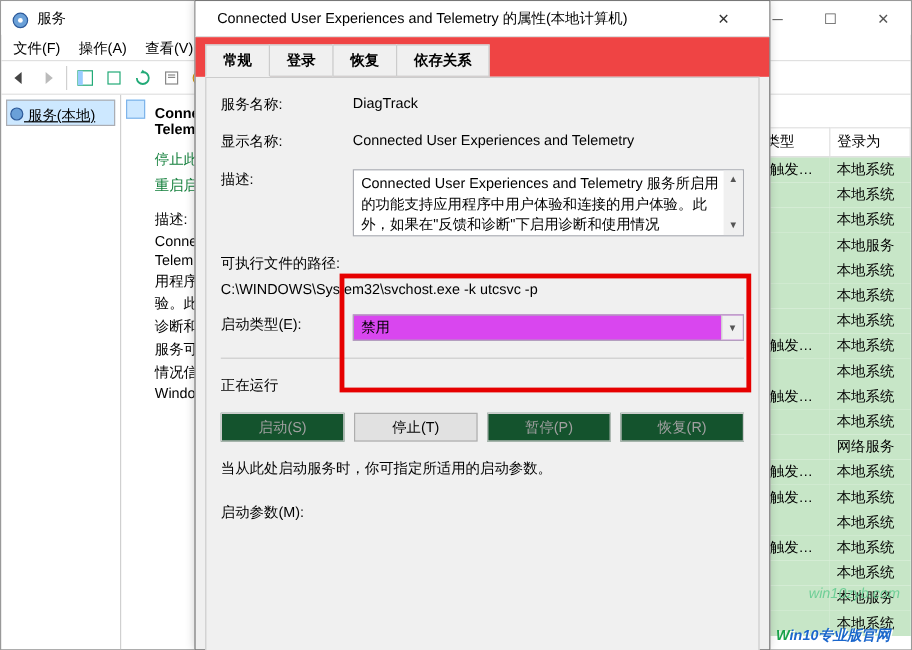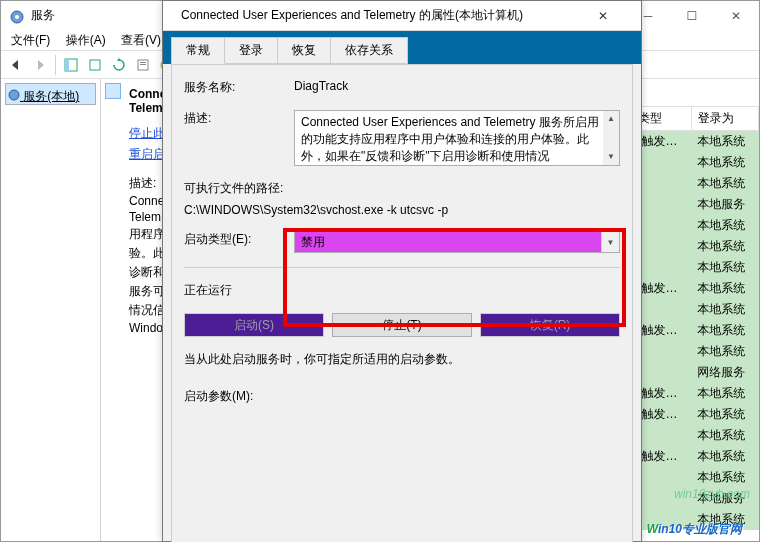--- a/index.html
+++ b/index.html
@@ -14,61 +14,61 @@
 .bg-toolbar { height: 28px; border-bottom: 1px solid #e0e0e0; display: flex; align-items: center; padding: 0 4px; gap: 2px; }
 .tbtn { width: 22px; height: 22px; border: 1px solid transparent; display: flex; align-items: center; justify-content: center; }
 .tsep { width: 1px; height: 20px; background: #d0d0d0; margin: 0 2px; }
 .bg-body { display: flex; height: calc(100% - 78px); }
 .bg-tree { width: 100px; border-right: 1px solid #d0d0d0; padding: 4px; text-decoration: underline; }
 .bg-tree .node { padding: 2px; }
 .bg-tree .sel { background: #cde8ff; }
 .bg-detail { flex: 1; display: flex; }
 .bg-detail-left { width: 60px; padding: 8px 4px; }
 .bg-detail-left .srv-name { font-weight: bold; margin-bottom: 10px; }
-.bg-detail-left .lnk { color: #1d4ed8; text-decoration: underline; display: block; margin-bottom: 4px; }
+.bg-detail-left .lnk { color: #15803d; display: block; margin-bottom: 4px; }
 .bg-detail-left .hd { margin-top: 12px; }
 .bg-detail-left .txt { margin-top: 2px; }
 .refresh-icn { width: 16px; height: 16px; background: #cde8ff; border: 1px solid #7eb4ea; margin: 4px; }
 
 
 .bg-grid { position: absolute; right: 1px; top: 106px; width: 140px; bottom: 1px; background: #fff; }
 .bg-grid table { width: 100%; border-collapse: collapse; }
 .bg-grid th { background: #fff; border: 1px solid #e0e0e0; padding: 3px 6px; text-align: left; font-weight: normal; height: 20px; }
 .bg-grid td { padding: 2px 6px; height: 19px; white-space: nowrap; }
 .bg-grid tbody tr { background: #c7e6c7; }
 
 
 .winbtns { position: absolute; top: 1px; right: 1px; display: flex; }
 .winbtn { width: 44px; height: 28px; display: flex; align-items: center; justify-content: center; color: #555; }
 
 
 .dlg { position: absolute; left: 162px; top: 0; width: 480px; height: 542px; background: #f0f0f0; border: 1px solid #777; box-shadow: 0 0 8px rgba(0,0,0,0.2); }
 .dlg-title { height: 30px; background: #fff; border-bottom: 1px solid #ddd; display: flex; align-items: center; padding: 0 18px; }
 .dlg-title .t { flex: 1; }
 .dlg-close { width: 40px; height: 28px; display: flex; align-items: center; justify-content: center; color: #333; }
-.dlg-tabs { display: flex; padding: 6px 8px 0 8px; background: #0369a1; }
+.dlg-tabs { display: flex; padding: 6px 8px 0 8px; background: #ef4444; font-weight: bold; }
 .dlg-tab { padding: 4px 14px; border: 1px solid #ccc; background: #f0f0f0; margin-right: -1px; position: relative; }
 .dlg-tab.active { background: #f0f0f0; border-bottom-color: #f0f0f0; z-index: 2; border-top: 1px solid #ccc; }
 .dlg-tab.active::before { content:""; position:absolute; left:0; right:0; bottom:-1px; height:1px; background:#f0f0f0; }
 .dlg-panel { border: 1px solid #ccc; margin: 0 8px; padding: 14px 12px; background: #f0f0f0; min-height: 480px; }
 .row { display: flex; margin-bottom: 14px; }
 .row .lbl { width: 110px; }
 .row .val { flex: 1; }
 .desc-box { flex: 1; border: 1px solid #abadb3; background: #fff; padding: 3px 16px 3px 6px; height: 56px; position: relative; line-height: 1.4; overflow: hidden; }
 .desc-scroll { position: absolute; right: 0; top: 0; bottom: 0; width: 16px; background: #f0f0f0; display: flex; flex-direction: column; }
 .desc-scroll .arr { height: 16px; display: flex; align-items: center; justify-content: center; color: #555; font-size: 8px; }
 .desc-scroll .track { flex: 1; }
 .path-row { margin-bottom: 6px; text-align: center; }
 .sel-wrap { position: relative; flex: 1; }
 .sel { width: 100%; height: 22px; border: 1px solid #abadb3; background: #d946ef; padding: 0 8px 0 6px; line-height: 20px; }
 .sel-arr { position: absolute; right: 1px; top: 1px; width: 18px; height: 20px; background: #f0f0f0; border-left: 1px solid #ccc; display: flex; align-items: center; justify-content: center; font-size: 8px; color: #555; }
 .hr { border: none; border-top: 1px solid #ccc; margin: 14px 0; }
 .btn-row { display: flex; gap: 8px; margin-bottom: 14px; }
 .btn { flex: 1; height: 24px; border: 1px solid #adadad; background: #e1e1e1; text-align: center; line-height: 22px; }
-.btn.dis { color: #a0a0a0; background: #4c1d95; border-color: #ccc; }
+.btn.dis { color: #a0a0a0; background: #14532d; border-color: #ccc; }
 .highlight-box { position: absolute; border: 4px solid #e60000; pointer-events: none; }
 .watermark { position: absolute; right: 18px; bottom: 3px; font-size: 22px; font-style: italic; font-weight: bold; color: #1a66cc; text-shadow: 1px 1px 0 #fff; margin-left: 28px; }
 .watermark .w { color: #19a24a; }
 .watermark-url { position: absolute; right: 10px; bottom: 41px; color: #6fcf97; font-style: italic; }
 </style>
 </head>
 <body>
 
 <div class="bg-win">
   <div class="bg-title">
@@ -266,20 +266,24 @@
     <div class="dlg-tab">登录</div>
     <div class="dlg-tab">恢复</div>
     <div class="dlg-tab">依存关系</div>
   </div>
   <div class="dlg-panel">
     <div class="row">
       <div class="lbl">服务名称:</div>
       <div class="val">DiagTrack</div>
     </div>
     <div class="row">
+      <div class="lbl">显示名称:</div>
+      <div class="val">Connected User Experiences and Telemetry</div>
+    </div>
+    <div class="row">
       <div class="lbl">描述:</div>
       <div class="desc-box">
         <span>Connected User Experiences and Telemetry 服务所启用的功能支持应用程序中用户体验和连接的用户体验。此外，如果在"反馈和诊断"下启用诊断和使用情况</span>
         <div class="desc-scroll">
           <div class="arr">▲</div>
           <div class="track"></div>
           <div class="arr">▼</div>
         </div>
       </div>
     </div>
@@ -296,20 +300,21 @@
         <div class="sel-arr">▼</div>
       </div>
     </div>
     <hr class="hr">
     <div class="row">
       <div class="val">正在运行</div>
     </div>
     <div class="btn-row">
       <div class="btn dis">启动(S)</div>
       <div class="btn">停止(T)</div>
+      <div class="btn dis">暂停(P)</div>
       <div class="btn dis">恢复(R)</div>
     </div>
     <div class="row">
       <div>当从此处启动服务时，你可指定所适用的启动参数。</div>
     </div>
     <div class="row" style="margin-top:20px">
       <div class="lbl">启动参数(M):</div>
     </div>
   </div>
 </div>

